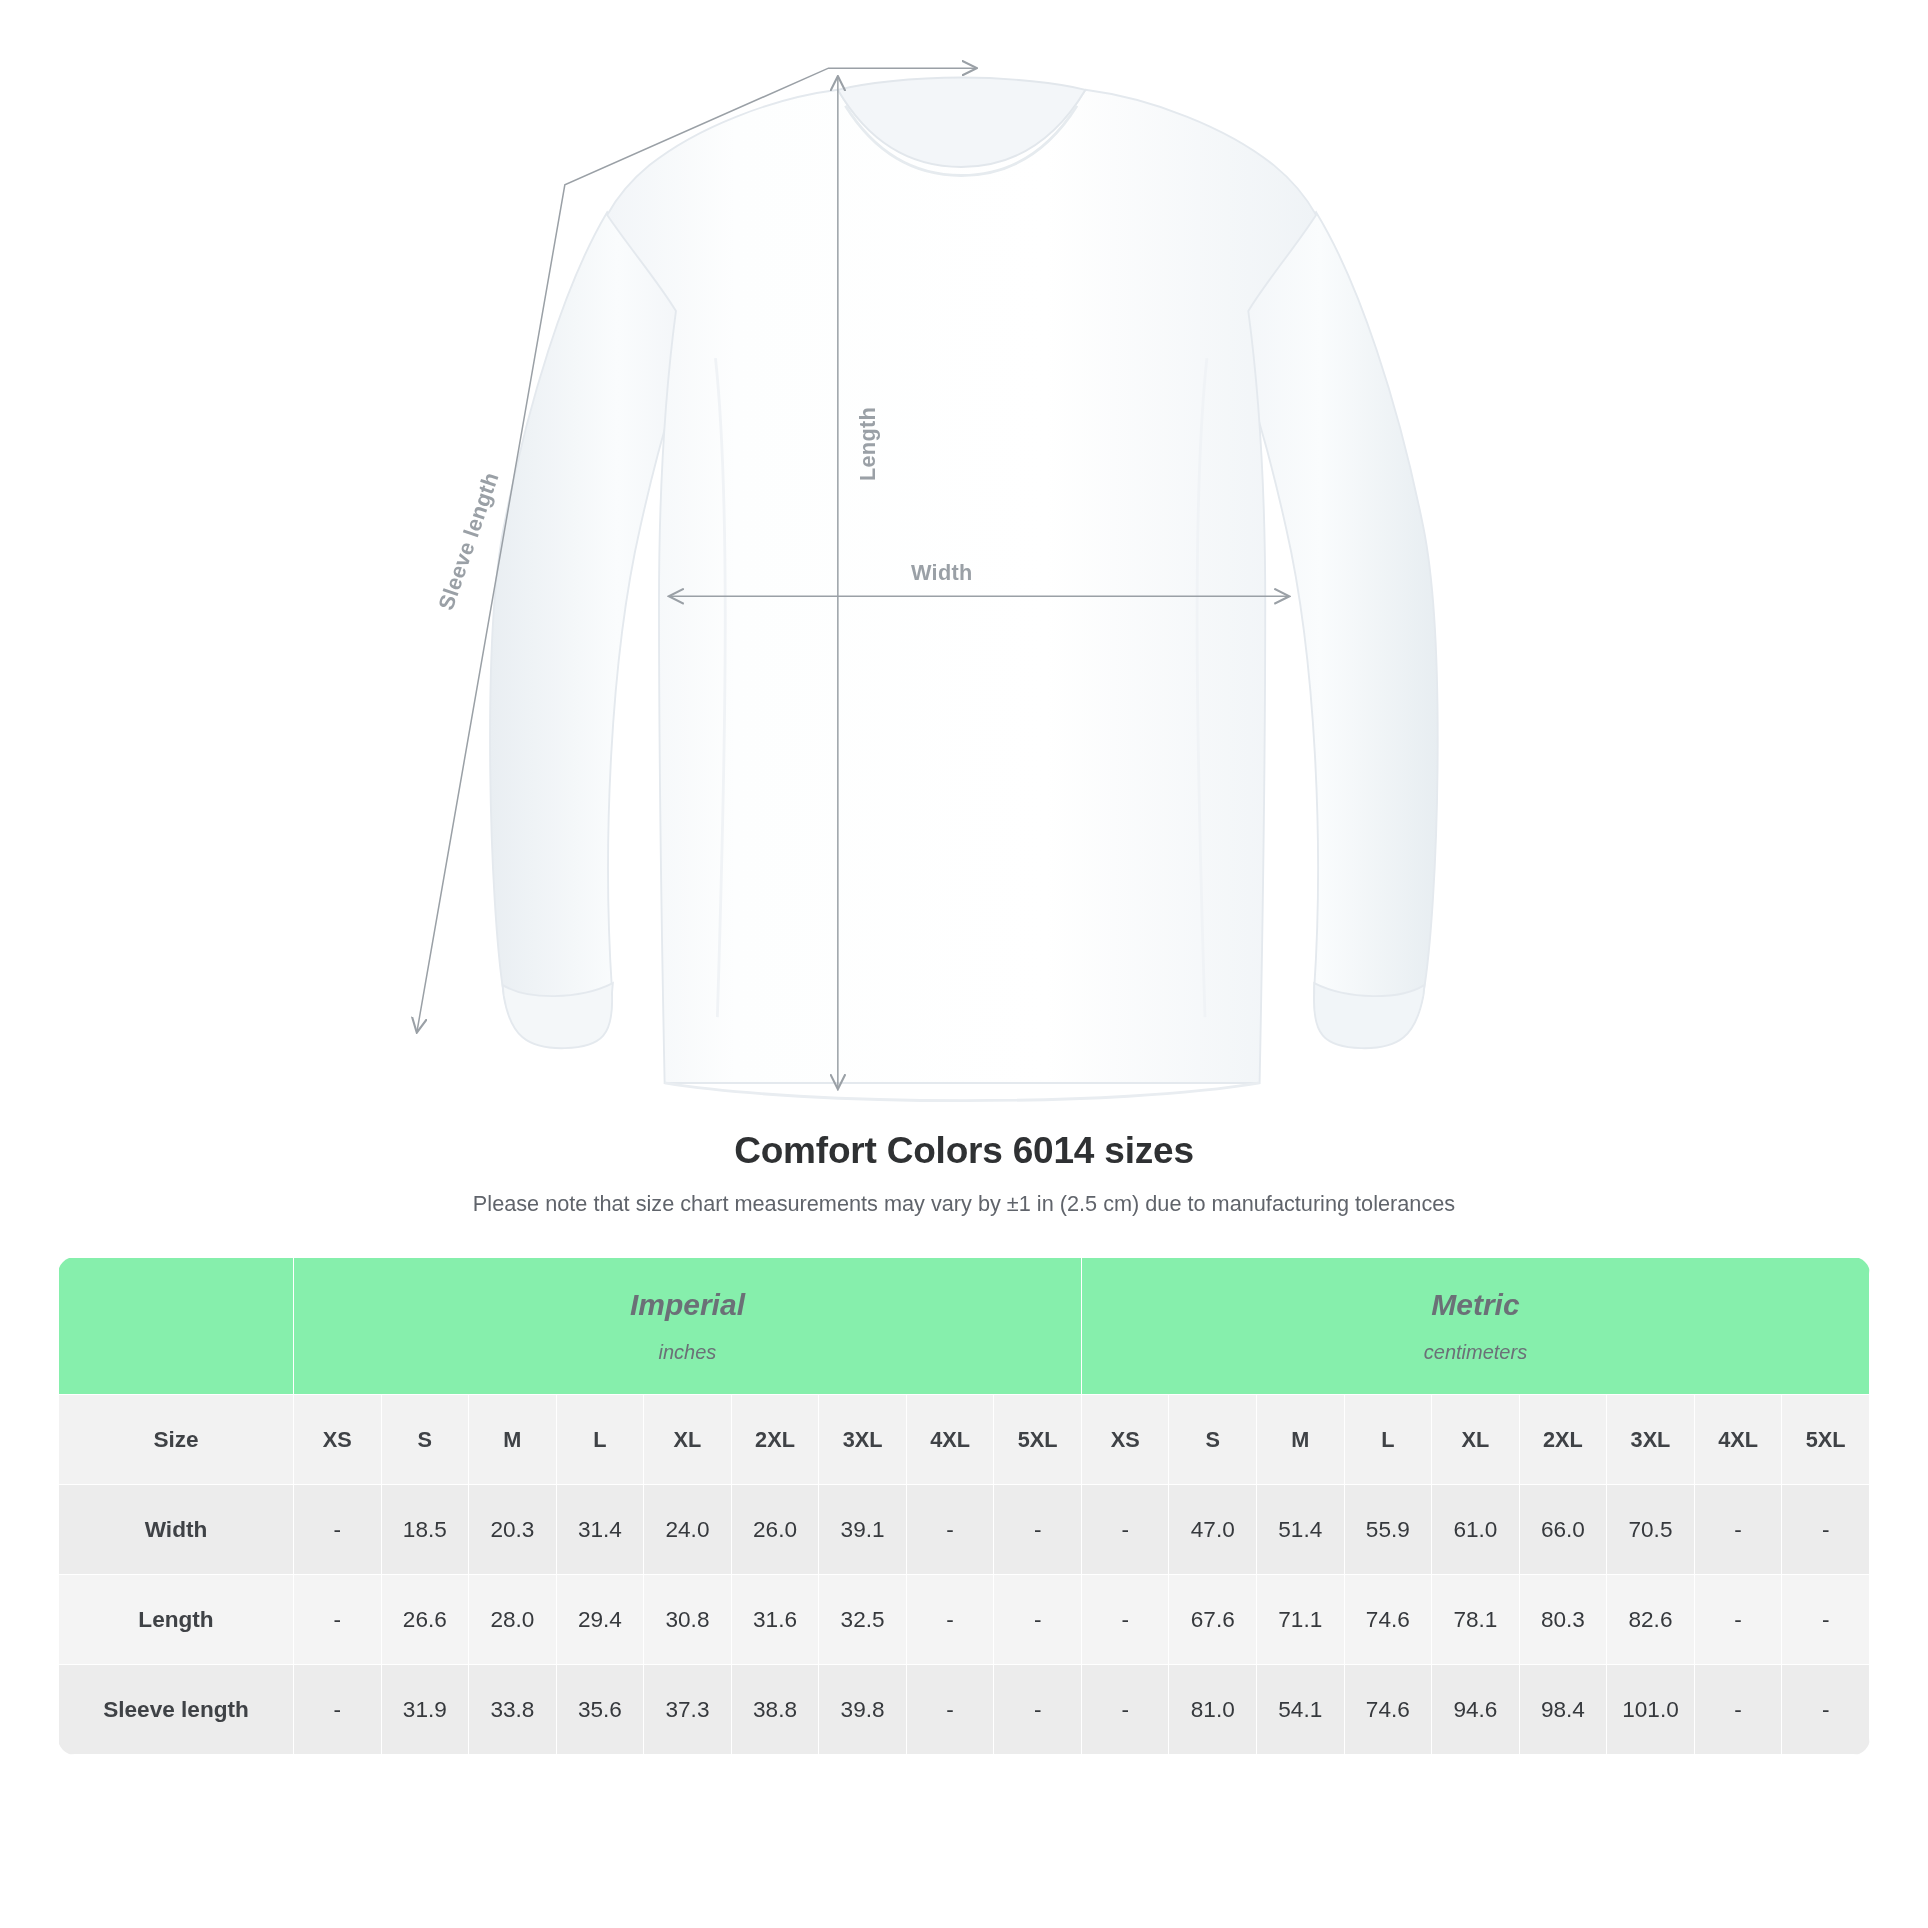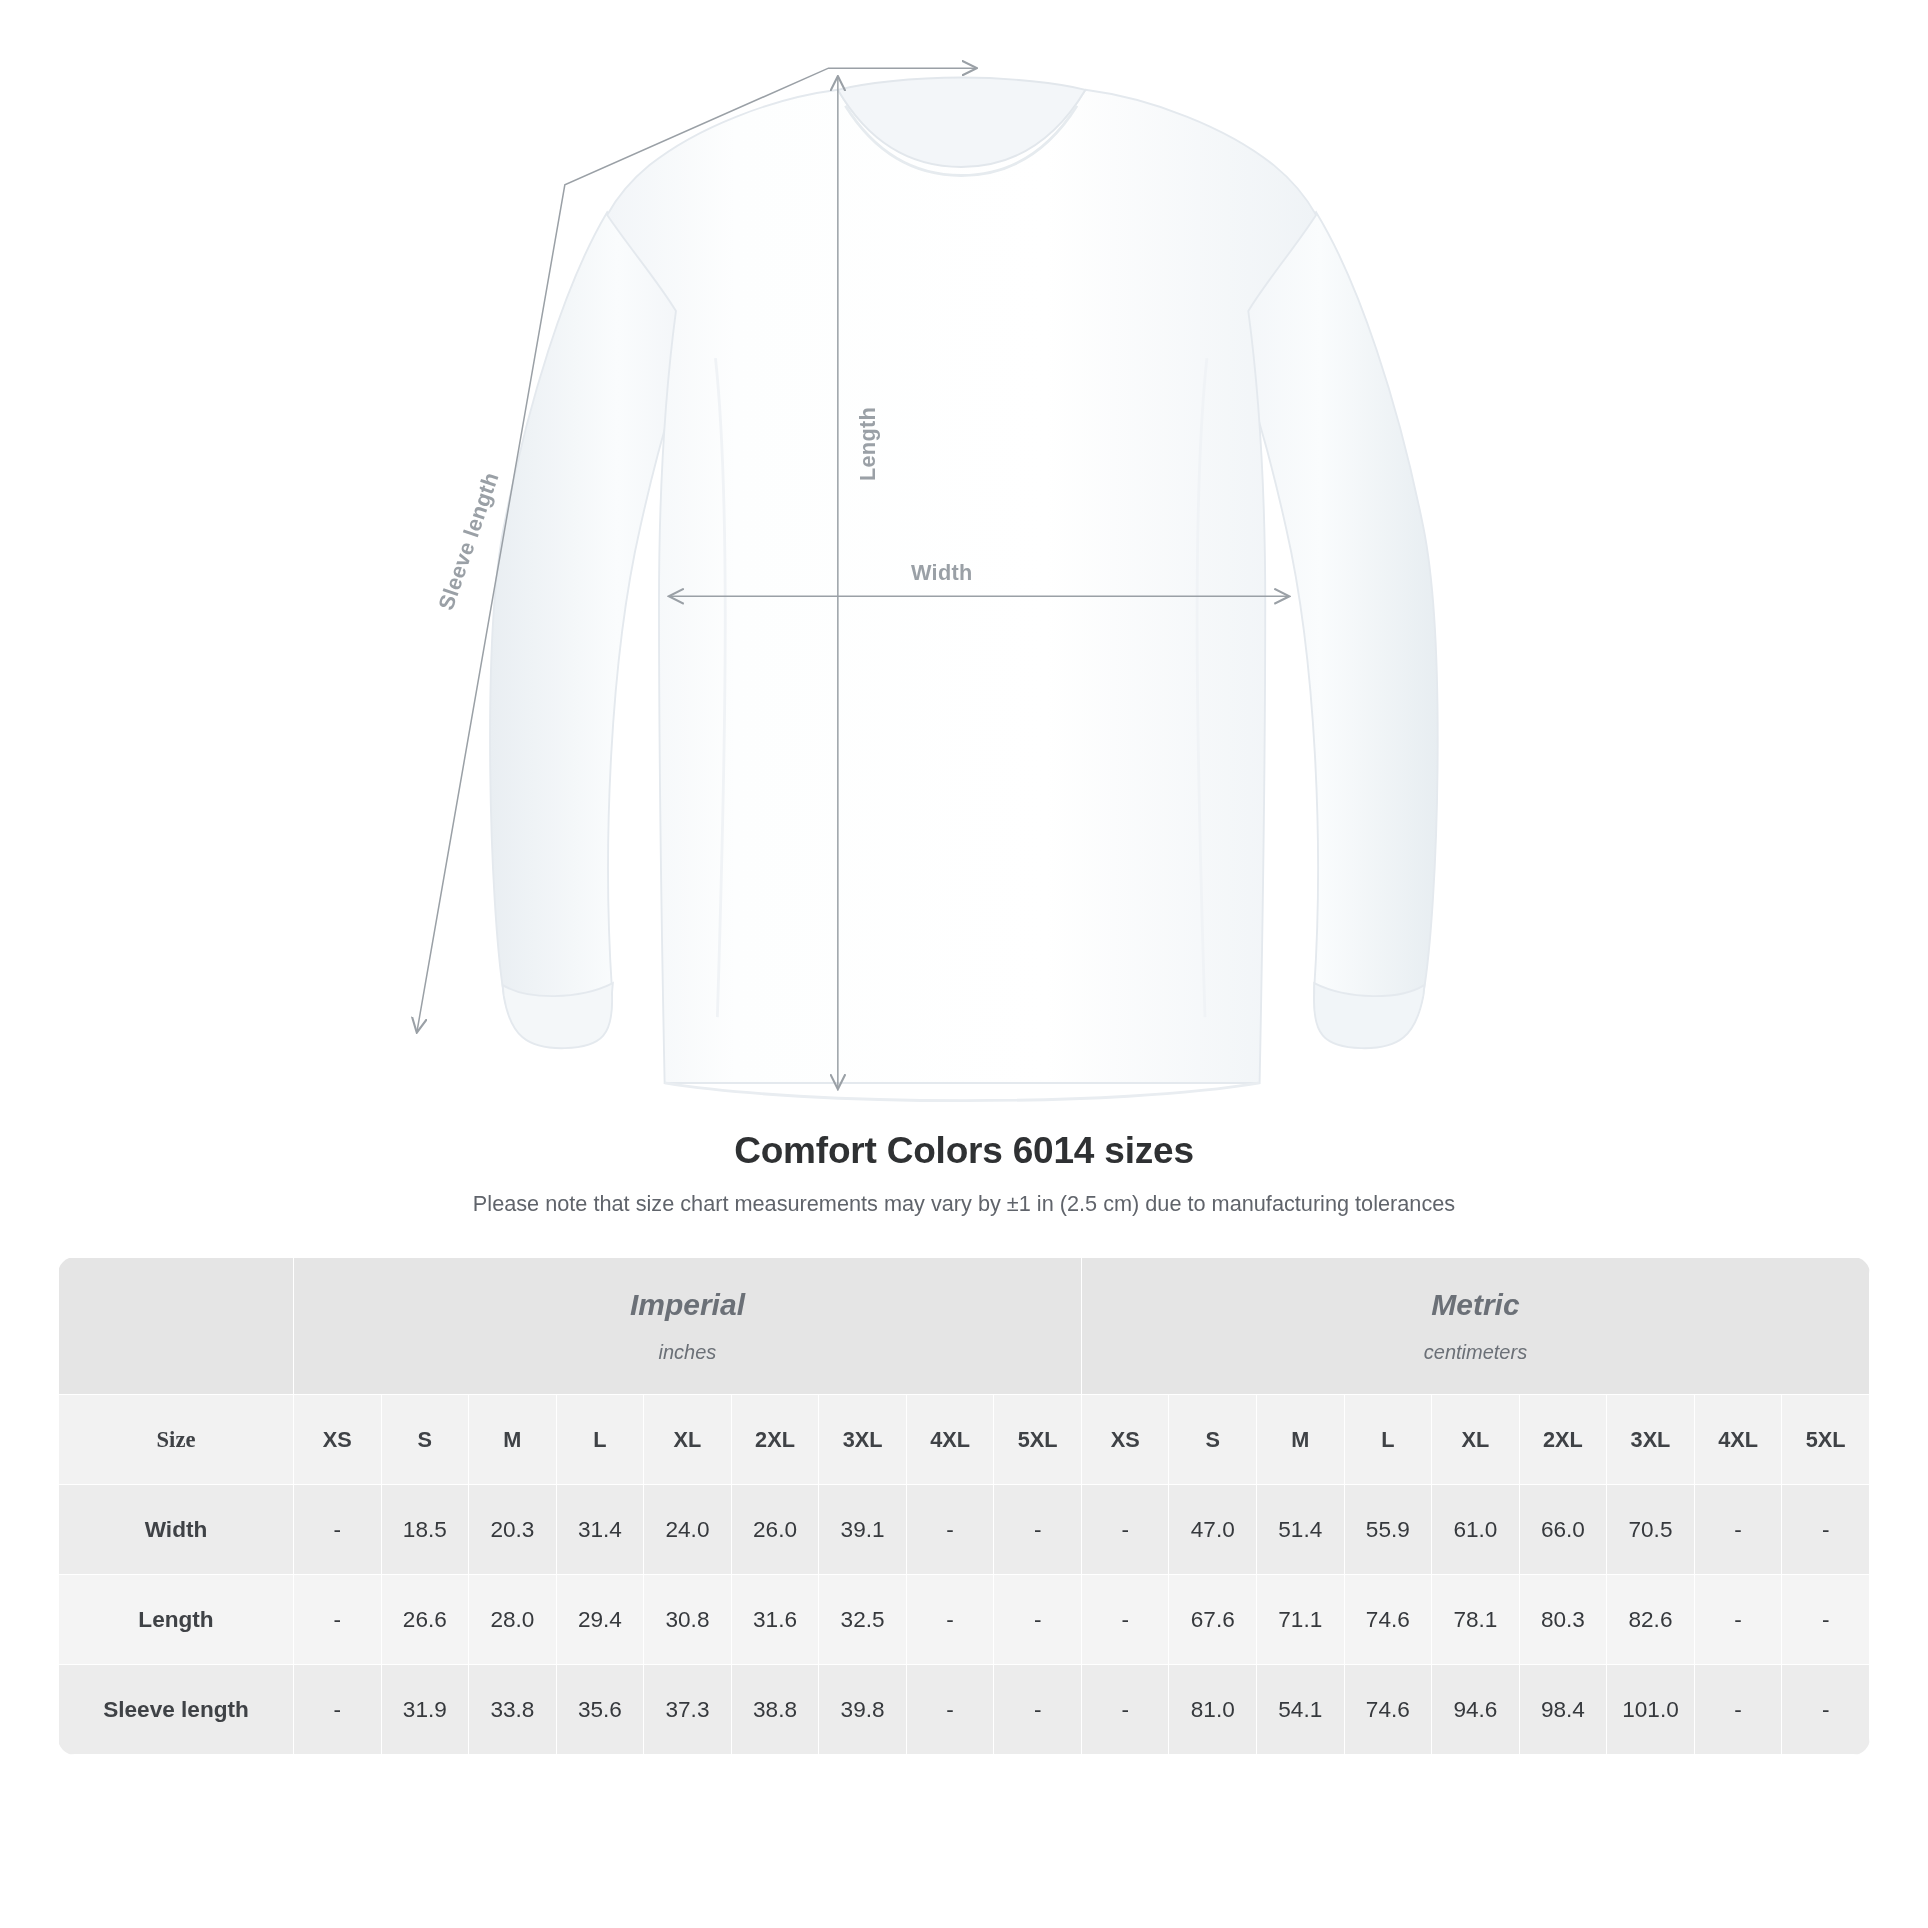--- a/index.html
+++ b/index.html
@@ -77,21 +77,21 @@
   }
   table.size-table {
     width: 100%;
     border-collapse: collapse;
     table-layout: fixed;
   }
   table.size-table td, table.size-table th {
     border: 0.9px solid #ffffff;
   }
   .unit-head td {
-    background: #e5e5e5;
+    background: #86efac;
     height: 137px;
     text-align: center;
     vertical-align: middle;
     border: none;
   }
   .unit-name {
     font-size: 30px;
     font-weight: bold;
     font-style: italic;
     color: #6b7077;
@@ -106,21 +106,20 @@
     background: #f2f2f2;
     height: 90px;
     text-align: center;
     vertical-align: middle;
     font-size: 21.7px;
     font-weight: bold;
     color: #3f4246;
   }
   .hdr-row td.rowlabel-head {
     font-size: 22.6px;
-    font-family: Liberation Serif, serif;
   }
   .data-row td {
     height: 90px;
     text-align: center;
     vertical-align: middle;
     font-size: 22.6px;
     color: #36393d;
   }
   .data-row.odd td { background: #ececec; }
   .data-row.even td { background: #f4f4f4; }

